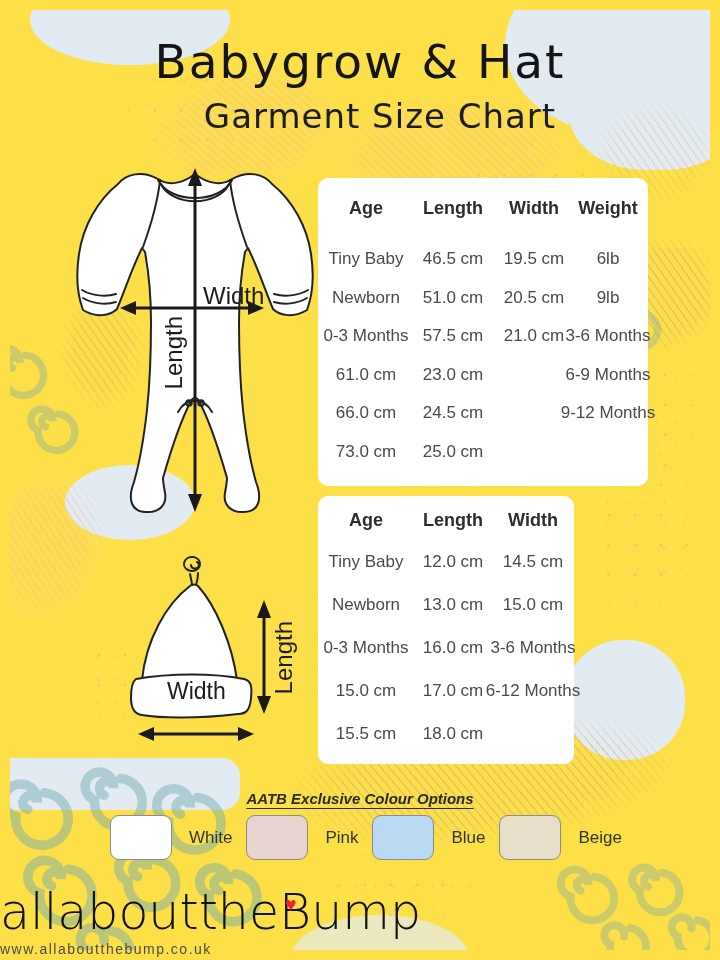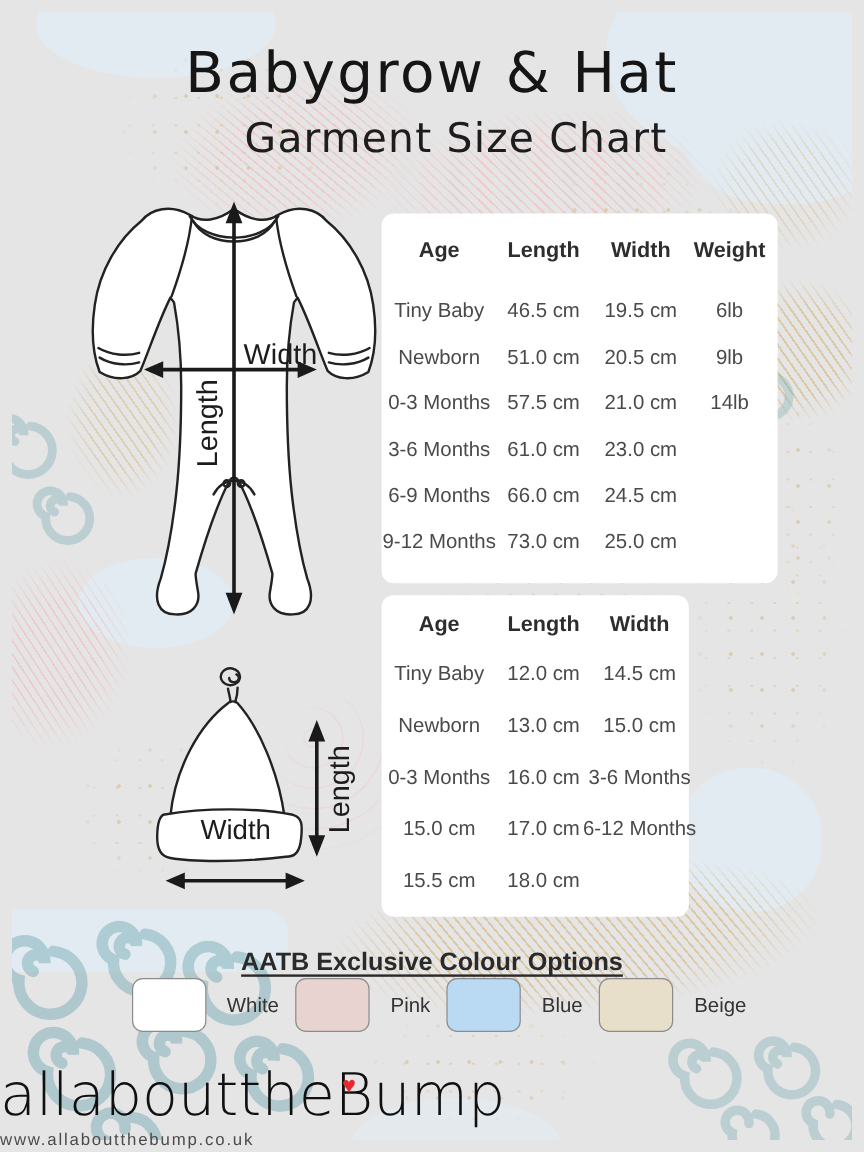--- a/index.html
+++ b/index.html
@@ -1,16 +1,16 @@
 <!DOCTYPE html>
 <html><head>
 <meta charset="utf-8">
 <style>
   html,body{margin:0;padding:0;background:#ffffff;}
-  .page{position:relative;width:720px;height:960px;background:#e5e5e5;overflow:hidden;
+  .page{position:relative;width:720px;height:960px;background:#fde047;overflow:hidden;
         font-family:"Liberation Sans",sans-serif;color:#3c3c3c;}
   .decor{position:absolute;inset:10px;overflow:hidden;z-index:0;}
   .content{position:absolute;inset:0;z-index:2;}
 
   
   .cloud{position:absolute;background:#e2ebf1;border-radius:50%;}
   .band{position:absolute;background:#e2ebf1;border-radius:18px;}
   .scribble-pink{position:absolute;border-radius:30% 55% 45% 60%;
     background:repeating-linear-gradient(48deg,rgba(243,186,186,.55) 0 1.5px,transparent 1.5px 6px);
     -webkit-mask:radial-gradient(closest-side,#000 55%,transparent 100%);
@@ -51,21 +51,21 @@
   #hat-table-body{left:330px;top:541px;width:232px;grid-template-columns:72px 102px 58px;grid-auto-rows:42.8px;}
 
   
   .diagram{position:absolute;}
   .dim-label{position:absolute;font-family:"Liberation Sans",sans-serif;color:#1c1c1c;}
   .dim-h{font-size:24px;}
   .dim-v{font-size:24px;writing-mode:vertical-rl;transform:rotate(180deg);}
 
   
   #colour-heading{position:absolute;top:790px;left:0;width:720px;text-align:center;
-    font-size:21px;font-weight:bold;color:#2a2a2a;text-decoration:underline;text-underline-offset:4px;}
+    font-size:15px;font-weight:bold;color:#2a2a2a;text-decoration:underline;text-underline-offset:4px;font-style:italic;}
   .swatch-row{position:absolute;left:110px;top:815px;width:512px;display:flex;justify-content:space-between;}
   .swatch-item{display:flex;align-items:center;gap:17px;justify-content:center;}
   .swatch{width:62px;height:45px;border:1.5px solid #8b8b8b;border-radius:9px;box-sizing:border-box;}
   .swatch-label{font-size:17px;color:#333;}
 
   
   .logo{position:absolute;top:884px;left:0;width:720px;text-align:left;
         font-family:"DejaVu Sans",sans-serif;font-size:49px;font-weight:300;color:#101010;letter-spacing:0px;}
   .logo-b{position:relative;display:inline-block;}
   .logo-heart{position:absolute;left:0.30em;top:0.48em;font-size:0.40em;color:#e8272d;}
@@ -192,21 +192,20 @@
         <div class="td">46.5 cm</div>
         <div class="td">19.5 cm</div>
         <div class="td">6lb</div>
         <div class="td">Newborn</div>
         <div class="td">51.0 cm</div>
         <div class="td">20.5 cm</div>
         <div class="td">9lb</div>
         <div class="td">0-3 Months</div>
         <div class="td">57.5 cm</div>
         <div class="td">21.0 cm</div>
-        <div class="td">14lb</div>
         <div class="td">3-6 Months</div>
         <div class="td">61.0 cm</div>
         <div class="td">23.0 cm</div>
         <div class="td"></div>
         <div class="td">6-9 Months</div>
         <div class="td">66.0 cm</div>
         <div class="td">24.5 cm</div>
         <div class="td"></div>
         <div class="td">9-12 Months</div>
         <div class="td">73.0 cm</div>

